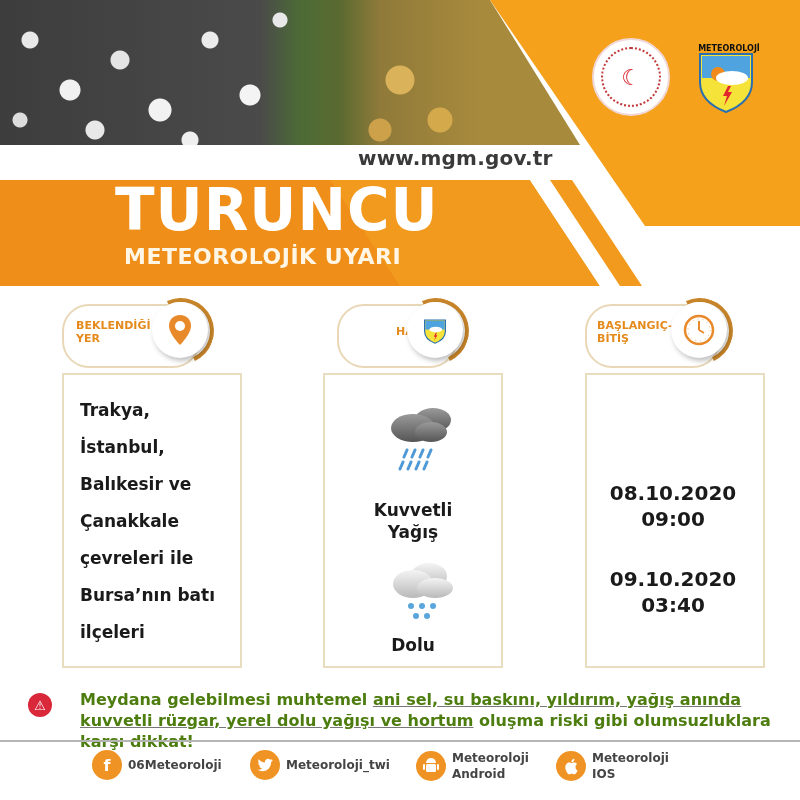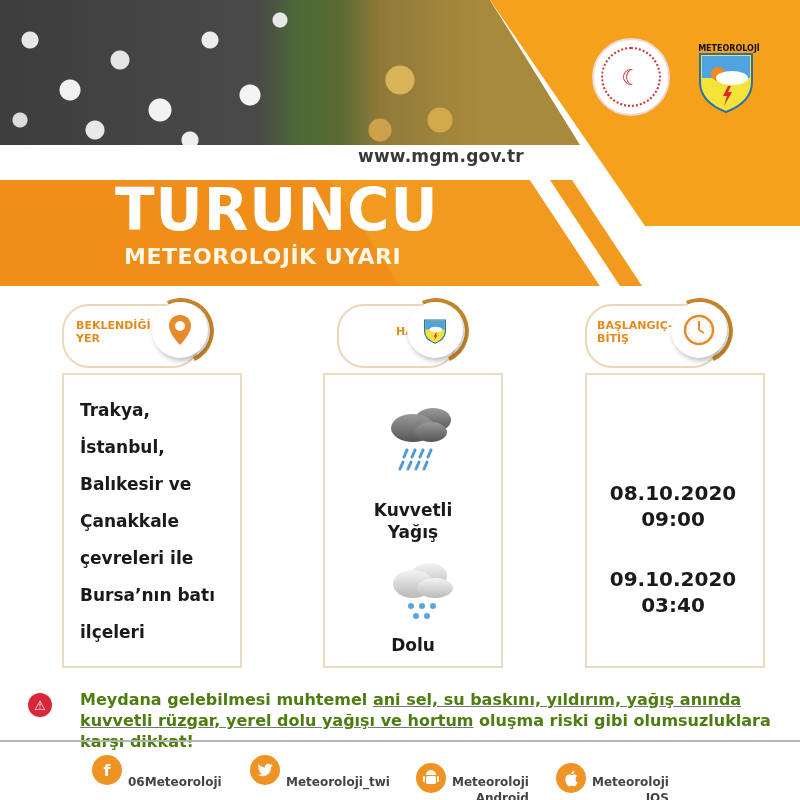--- a/index.html
+++ b/index.html
@@ -21,21 +21,21 @@
       radial-gradient(circle at 190px 140px, #efefef 8px, transparent 9px),
       radial-gradient(circle at 20px 120px, #dddddd 7px, transparent 8px),
       radial-gradient(circle at 280px 20px, #e8e8e8 7px, transparent 8px),
       radial-gradient(circle at 400px 80px, #d9b25a 14px, transparent 15px),
       radial-gradient(circle at 440px 120px, #d4a94c 12px, transparent 13px),
       radial-gradient(circle at 380px 130px, #cda14a 11px, transparent 12px),
       linear-gradient(90deg, #3d3d3d 0, #4a4a4a 260px, #4c6b35 300px, #5a6a30 340px, #8f7a3a 380px, #a88a3c 480px);
   }
   .url-band { position: absolute; left: 0; top: 0; width: 800px; height: 290px; background: #ffffff;
     clip-path: polygon(300px 145px, 580px 145px, 605px 180px, 340px 180px); }
-  .url-text { position: absolute; left: 358px; top: 146px; font-size: 17px; font-weight: bold; color: #3a3a3a; letter-spacing: 0.2px; }
+  .url-text { position: absolute; left: 358px; top: 146px; font-size: 20px; font-weight: bold; color: #3a3a3a; letter-spacing: 0.2px; }
 
   .orange-right { position: absolute; left: 0; top: 0; width: 800px; height: 290px; background: #f5a11c;
     clip-path: polygon(490px 0, 800px 0, 800px 226px, 645px 226px); }
   .orange-main { position: absolute; left: 0; top: 0; width: 800px; height: 290px; background: #f29a1d;
     clip-path: polygon(0 180px, 530px 180px, 600px 286px, 0 286px); }
   .orange-shade { position: absolute; left: 0; top: 0; width: 800px; height: 290px; background: #ef8f1a;
     clip-path: polygon(0 180px, 330px 180px, 400px 286px, 0 286px); }
   .stripe-white { position: absolute; left: 0; top: 0; width: 800px; height: 290px; background: #ffffff;
     clip-path: polygon(530px 180px, 550px 180px, 620px 286px, 600px 286px); }
   .stripe-orange { position: absolute; left: 0; top: 0; width: 800px; height: 290px; background: #f29a1d;
@@ -64,21 +64,21 @@
 
   
   .warn-icon { position: absolute; left: 28px; top: 693px; width: 24px; height: 24px; border-radius: 50%; background: #d8283a; display: flex; align-items: center; justify-content: center; color: #fff; font-size: 13px; font-weight: bold; }
   .warn-text { position: absolute; left: 80px; top: 689px; width: 700px; font-size: 16px; font-weight: bold; color: #4d7c0f; line-height: 21px; }
   .warn-text u { text-decoration: underline; text-decoration-color: #777; }
   .divider { position: absolute; left: 0; top: 740px; width: 800px; height: 2px; background: #b5b5b5; }
 
   
   .social { position: absolute; top: 750px; display: flex; align-items: center; }
   .social-icon { width: 30px; height: 30px; border-radius: 50%; background: #ef9424; color: #fff; font-weight: bold; font-size: 16px; display: flex; align-items: center; justify-content: center; margin-right: 6px; }
-  .social-label { font-size: 12px; font-weight: bold; color: #444; text-align: right; line-height: 16px; margin-top: 24px; }
+  .social-label { font-size: 12px; font-weight: bold; color: #444; text-align: left; line-height: 16px; }
 </style>
 </head>
 <body>
 
 <div class="header">
   <div class="photo"></div>
   <div class="orange-right"></div>
   <div class="url-band"></div>
   <div class="orange-main"></div>
   <div class="orange-shade"></div>

